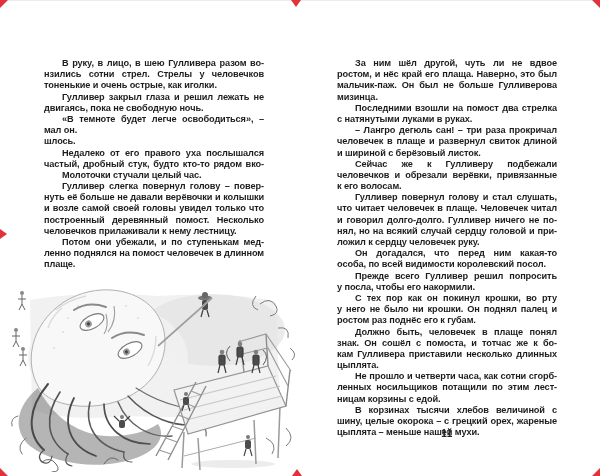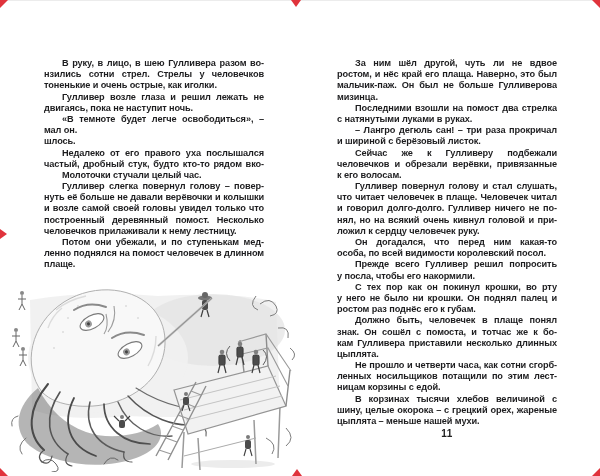--- a/index.html
+++ b/index.html
@@ -41,22 +41,22 @@
 <div class="mark tr"></div>
 <div class="mark lm"></div>
 <div class="mark bl"></div>
 <div class="mark bc"></div>
 <div class="mark br"></div>
 
 <div id="left-text" class="page-text">
     <div class="line indent just">В руку, в лицо, в шею Гулливера разом во-</div>
     <div class="line just">нзились сотни стрел. Стрелы у человечков были</div>
     <div class="line">тоненькие и очень острые, как иголки.</div>
-    <div class="line indent just">Гулливер возле глаза и решил лежать не</div>
-    <div class="line">двигаясь, пока не наступит ночь.</div>
+    <div class="line indent just">Гулливер закрыл глаза и решил лежать не</div>
+    <div class="line">двигаясь, пока не свободную ночь.</div>
     <div class="line indent just">«В темноте будет легче освободиться», – ду-</div>
     <div class="line">мал он.</div>
     <div class="line">шлось.</div>
     <div class="line indent just">Недалеко от его правого уха послышался</div>
     <div class="line just">частый, дробный стук, будто кто-то рядом вко-</div>
     <div class="line indent">Молоточки стучали целый час.</div>
     <div class="line indent just">Гулливер слегка повернул голову – повер-</div>
     <div class="line just">нуть её больше не давали верёвочки и колышки –</div>
     <div class="line just">и возле самой своей головы увидел только что</div>
     <div class="line just">построенный деревянный помост. Несколько</div>
@@ -179,28 +179,29 @@
 </svg>
 
 <div id="right-text" class="page-text">
     <div class="line indent just">За ним шёл другой, чуть ли не вдвое меньше</div>
     <div class="line just">ростом, и нёс край его плаща. Наверно, это был</div>
     <div class="line just">мальчик-паж. Он был не больше Гулливерова</div>
     <div class="line">мизинца.</div>
     <div class="line indent just">Последними взошли на помост два стрелка</div>
     <div class="line">с натянутыми луками в руках.</div>
     <div class="line indent just">– Лангро дегюль сан! – три раза прокричал</div>
+    <div class="line just">человечек в плаще и развернул свиток длиной</div>
     <div class="line">и шириной с берёзовый листок.</div>
     <div class="line indent just">Сейчас же к Гулливеру подбежали пятьдесят</div>
     <div class="line just">человечков и обрезали верёвки, привязанные</div>
     <div class="line">к его волосам.</div>
     <div class="line indent just">Гулливер повернул голову и стал слушать,</div>
     <div class="line just">что читает человечек в плаще. Человечек читал</div>
     <div class="line just">и говорил долго-долго. Гулливер ничего не по-</div>
-    <div class="line just">нял, но на всякий очень кивнул головой и при-</div>
+    <div class="line just">нял, но на всякий случай сердцу головой и при-</div>
     <div class="line">ложил к сердцу человечек руку.</div>
     <div class="line indent just">Он догадался, что перед ним какая-то важная</div>
     <div class="line">особа, по всей видимости королевский посол.</div>
     <div class="line indent just">Прежде всего Гулливер решил попросить</div>
     <div class="line">у посла, чтобы его накормили.</div>
     <div class="line indent just">С тех пор как он покинул крошки, во рту</div>
     <div class="line just">у него не было ни крошки. Он поднял палец и не-</div>
     <div class="line">ростом раз поднёс его к губам.</div>
     <div class="line indent just">Должно быть, человечек в плаще понял этот</div>
     <div class="line just">знак. Он сошёл с помоста, и тотчас же к бо-</div>

